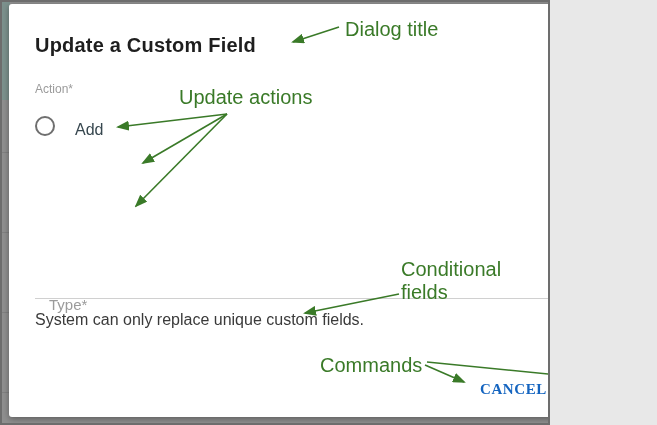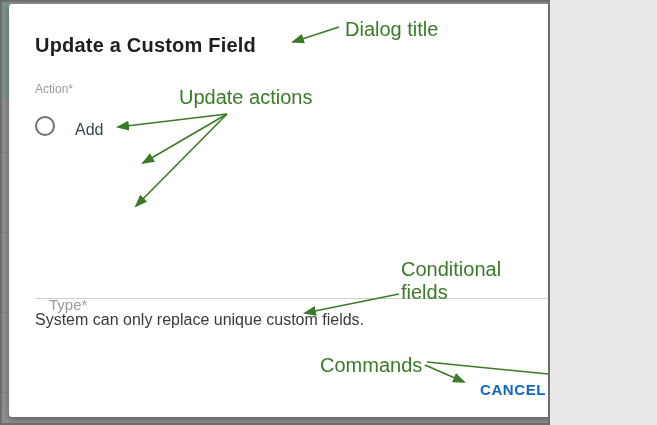--- a/index.html
+++ b/index.html
@@ -46,21 +46,21 @@
   .select-caret{
     position:absolute;left:605px;top:276px;width:0;height:0;
     border-left:6px solid transparent;border-right:6px solid transparent;
     border-top:6px solid #757575;
   }
   .warning-text{position:absolute;left:33px;top:309px;font-size:16px;color:#3a3a3a;}
   
   .btn{
     position:absolute;top:377px;font-size:15px;font-weight:700;color:#1565c0;
     letter-spacing:.6px;background:none;border:none;padding:2px 4px;cursor:pointer;
-    font-family:Liberation Sans, sans-serif;
+    font-family:Liberation Serif, serif;
   }
   .btn-cancel{left:474px;}
   .btn-ok{left:602px;}
   
   .ann{position:absolute;color:#3a7a28;font-size:20px;}
   .ann-dialog-title{left:343px;top:16px;}
   .ann-update-actions{left:177px;top:84px;}
   .ann-conditional{left:399px;top:256px;width:120px;line-height:23px;}
   .ann-commands{left:318px;top:352px;text-align:right;}
   .arrows{position:absolute;left:0;top:0;pointer-events:none;}

